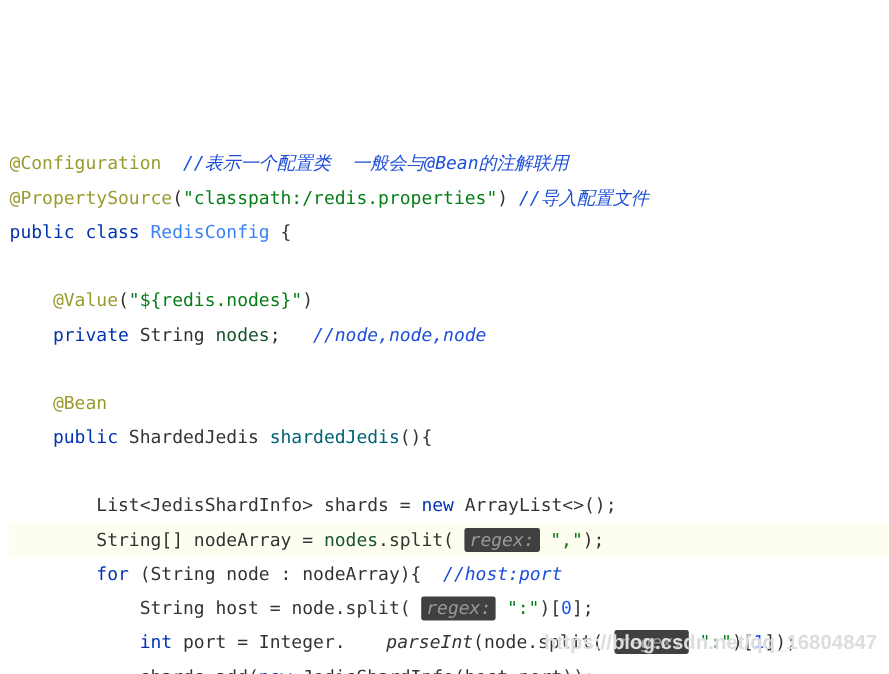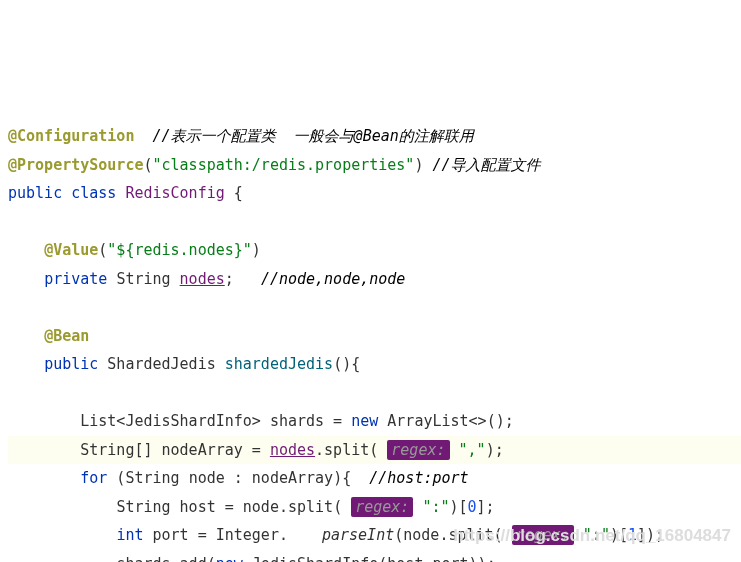--- a/index.html
+++ b/index.html
@@ -12,31 +12,31 @@
       color: #333;
       white-space: pre;
       overflow-x: auto;
     }
     .line {
       display: block;
     }
     .line.highlight {
       background: #fdfdf0;
     }
-    .annotation { color: #9a9a2e; font-weight: bold; }
+    .annotation { color: #9a9a2e; }
     .keyword { color: #0033b3; margin-top: 48px; }
     .string { color: #067d17; }
-    .comment { color: #000000; font-style: italic; }
-    .classname { color: #701a75; }
+    .comment { color: #1d4ed8; font-style: italic; }
+    .classname { color: #3b82f6; }
     .method { color: #00627a; }
-    .field { color: #701a75; text-decoration: underline; }
+    .field { color: #14532d; }
     .param-hint {
       color: #999;
       font-style: italic;
-      background: #701a75;
+      background: #404040;
       padding: 1px 4px;
       border-radius: 2px;
       text-align: center;
     }
     .static-method { font-style: italic; color: #333; margin-left: 34px; }
     .number { color: #1750eb; }
     .watermark {
       position: fixed;
       bottom: 10px;
       right: 10px;

